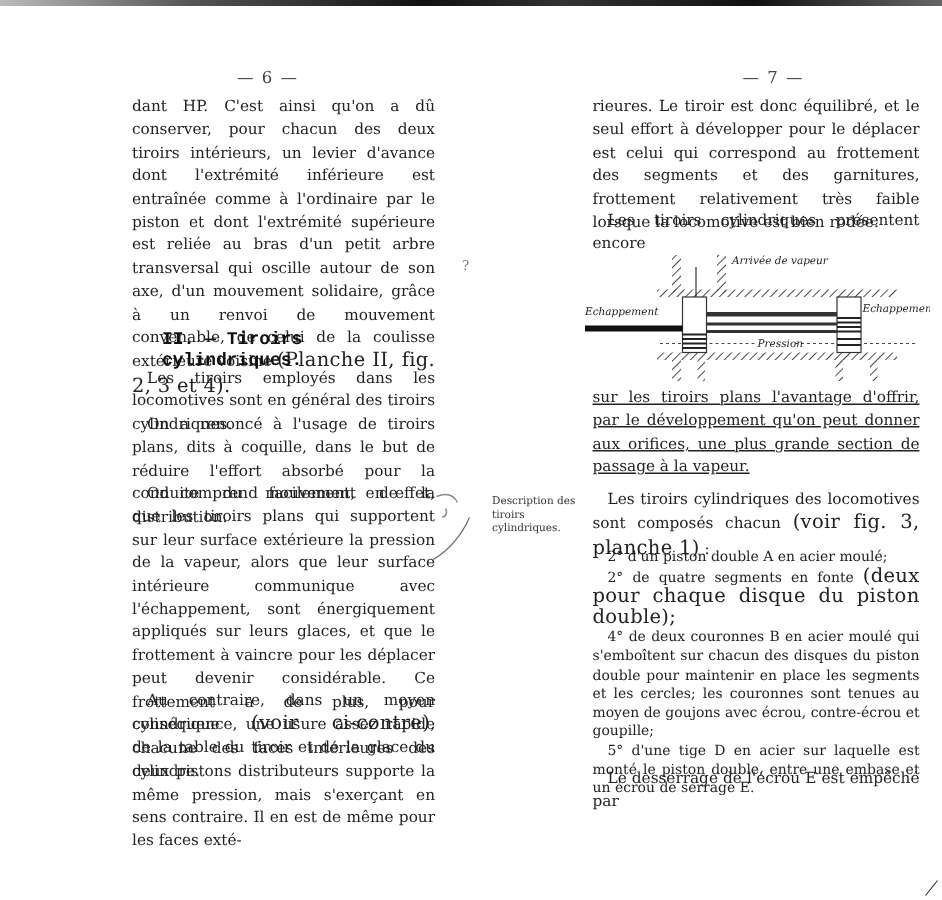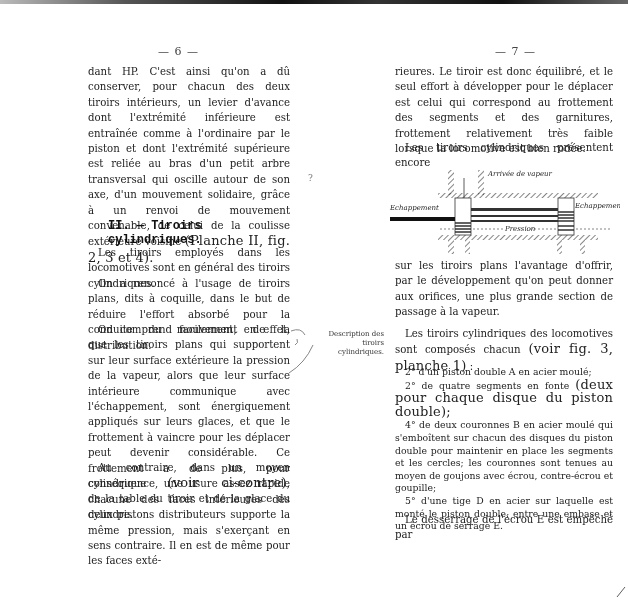--- a/index.html
+++ b/index.html
@@ -13,21 +13,21 @@
     .left { left: 88px; width: 202px; }
     .right { left: 395px; width: 218px; }
     .folio { position: absolute; top: 45px; font-size: 11px; color: #444; letter-spacing: 1px; }
     .left .folio { left: 70px; }
     .right .folio { left: 100px; }
     .para { position: absolute; font-size: 10.2px; line-height: 15.4px; text-align: justify; margin: 0; }
     .para .ind { display: inline-block; width: 10px; }
     .small { font-size: 13px; letter-spacing: 0.2px; }
     .heading { position: absolute; font-weight: bold; font-size: 12px; color: #111; font-family: Liberation Mono, monospace; }
     .margin-note { position: absolute; left: 328px; top: 330px; width: 56px; font-size: 7px;
-      line-height: 9px; text-align: right; color: #333; }
+      line-height: 9px; text-align: left; color: #333; }
     .figure { position: absolute; left: 370px; top: 160px; width: 250px; height: 95px; }
     .pencil { position: absolute; left: 287px; top: 325px; width: 30px; height: 50px; }
     .speck { position: absolute; left: 308px; top: 173px; font-size: 9px; color: #777; }
     .corner { position: absolute; right: 2px; bottom: 2px; width: 10px; height: 12px; }
   </style>
 </head>
 <body>
 
 <div class="topedge"></div>
 
@@ -54,21 +54,21 @@
   <path d="M26 20 Q18 38 2 48" stroke="#666" stroke-width="0.8" fill="none"></path>
 </svg>
 
 <div class="page right">
   <div class="folio">— 7 —</div>
 
   <p class="para" style="top:64px;width:218px;"><span>rieures. Le tiroir est donc équilibré, et le seul effort à développer pour le déplacer est celui qui correspond au frottement des segments et des garnitures, frottement relativement très faible lorsque la locomotive est bien rodée.</span></p>
 
   <p class="para" style="top:140px;width:218px;"><span class="ind"></span><span>Les tiroirs cylindriques présentent encore</span></p>
 
-  <p class="para" style="top:258px;width:218px;"><span>sur les tiroirs plans l'avantage d'offrir, par le développement qu'on peut donner aux orifices, une plus grande section de passage à la vapeur.</span></p>
+  <p class="para" style="top:258px;width:218px;text-decoration:underline;"><span>sur les tiroirs plans l'avantage d'offrir, par le développement qu'on peut donner aux orifices, une plus grande section de passage à la vapeur.</span></p>
 
   <p class="para" style="top:326px;width:218px;"><span class="ind"></span><span>Les tiroirs cylindriques des locomotives sont composés chacun</span> <span class="small">(voir fig. 3, planche 1)</span><span> :</span></p>
 
   <div class="para" style="top:366px;width:218px;font-size:9.3px;line-height:12.6px;">
     <div><span class="ind"></span><span>2° d'un piston double A en acier moulé;</span></div>
     <div><span class="ind"></span><span>2° de quatre segments en fonte </span><span class="small">(deux pour chaque disque du piston double);</span></div>
     <div><span class="ind"></span><span>4° de deux couronnes B en acier moulé qui s'emboîtent sur chacun des disques du piston double pour maintenir en place les segments et les cercles; les couronnes sont tenues au moyen de goujons avec écrou, contre-écrou et goupille;</span></div>
     <div><span class="ind"></span><span>5° d'une tige D en acier sur laquelle est monté le piston double, entre une embase et un écrou de serrage E.</span></div>
   </div>
 

